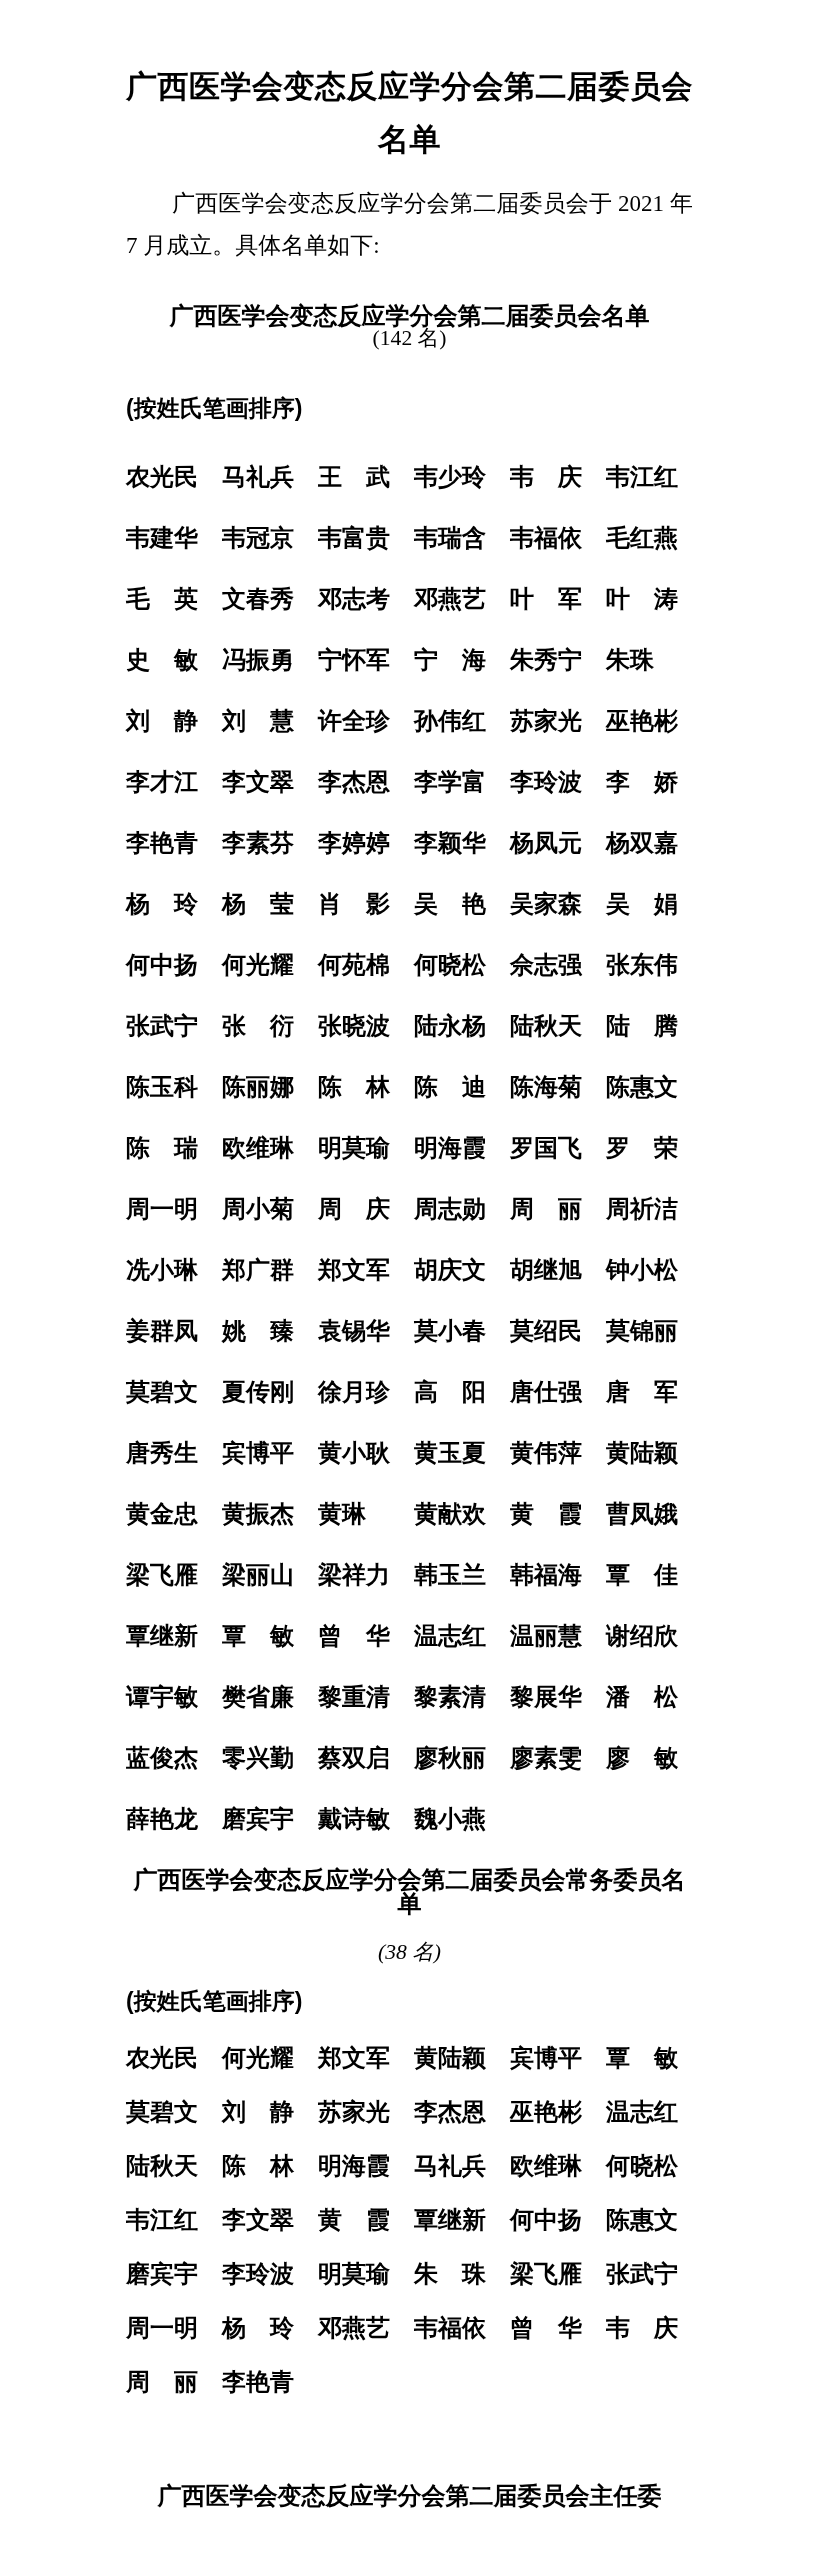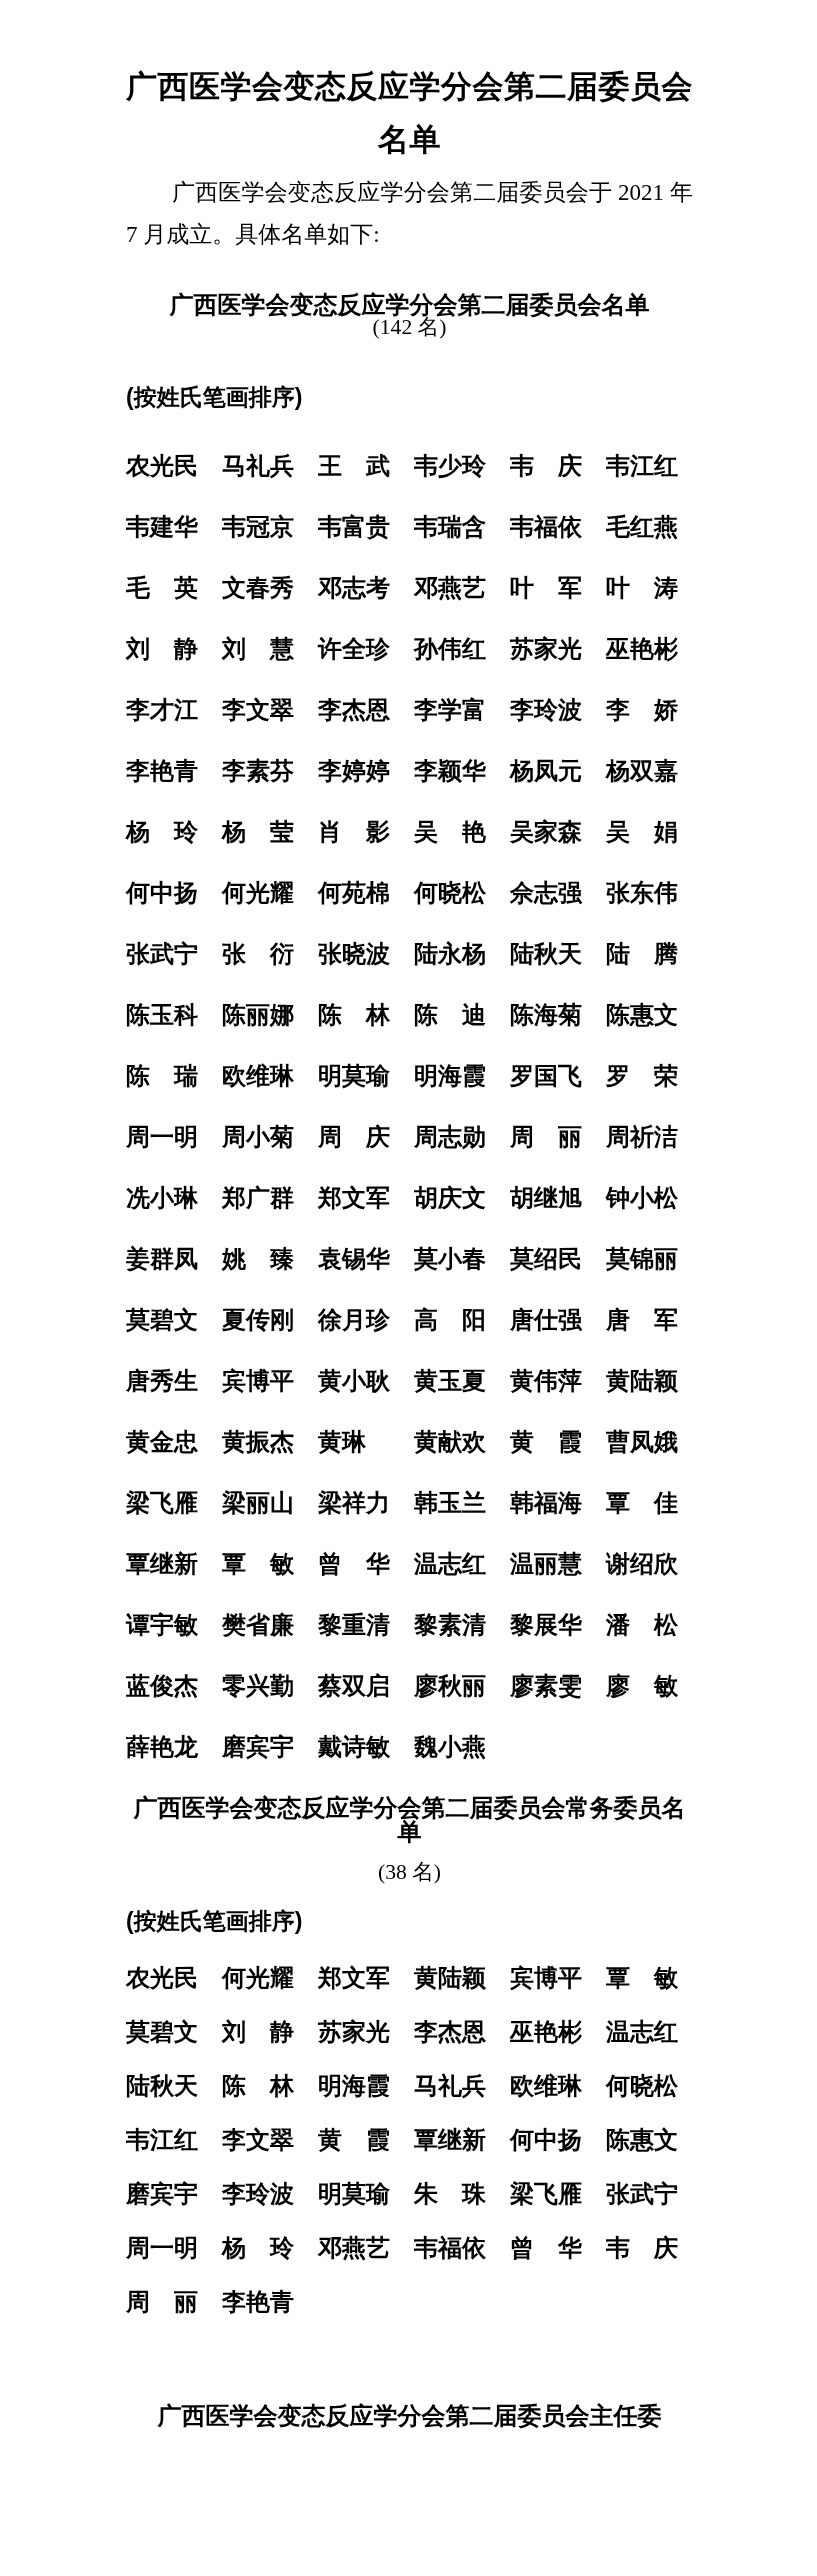--- a/index.html
+++ b/index.html
@@ -20,21 +20,21 @@
   }
   .doc-title {
     font-family: "Liberation Serif", "DejaVu Serif", serif;
     font-weight: bold;
     font-size: 31px;
     line-height: 1.7;
     text-align: center;
     letter-spacing: 0.5px;
   }
   .intro {
-    margin-top: 6px;
+    margin-top: 17px;
     font-family: "Liberation Serif", "DejaVu Serif", serif;
     font-size: 23px;
     line-height: 1.8;
     text-indent: 2em;
     text-align: justify;
   }
   .sec-heading {
     margin-top: 38px;
     font-family: "Liberation Sans", "DejaVu Sans", sans-serif;
     font-weight: bold;
@@ -122,20 +122,28 @@
       </div>
       <div class="name-row">
         <span class="name-cell">毛　英</span>
         <span class="name-cell">文春秀</span>
         <span class="name-cell">邓志考</span>
         <span class="name-cell">邓燕艺</span>
         <span class="name-cell">叶　军</span>
         <span class="name-cell">叶　涛</span>
       </div>
       <div class="name-row">
+        <span class="name-cell">史　敏</span>
+        <span class="name-cell">冯振勇</span>
+        <span class="name-cell">宁怀军</span>
+        <span class="name-cell">宁　海</span>
+        <span class="name-cell">朱秀宁</span>
+        <span class="name-cell">朱珠</span>
+      </div>
+      <div class="name-row">
         <span class="name-cell">刘　静</span>
         <span class="name-cell">刘　慧</span>
         <span class="name-cell">许全珍</span>
         <span class="name-cell">孙伟红</span>
         <span class="name-cell">苏家光</span>
         <span class="name-cell">巫艳彬</span>
       </div>
       <div class="name-row">
         <span class="name-cell">李才江</span>
         <span class="name-cell">李文翠</span>
@@ -275,21 +283,21 @@
       <div class="name-row">
         <span class="name-cell">薛艳龙</span>
         <span class="name-cell">磨宾宇</span>
         <span class="name-cell">戴诗敏</span>
         <span class="name-cell">魏小燕</span>
       </div>
     </div>
 
   <div class="sec-heading" style="margin-top:5px;text-align:center;">广西医学会变态反应学分会第二届委员会常务委员名单</div>
 
-  <div class="count-label" style="margin-top:18px;">(38 名)</div>
+  <div class="count-label" style="margin-top:26px;font-style:italic;">(38 名)</div>
 
   <div class="sort-label" style="margin-top:27px;">(按姓氏笔画排序)</div>
 
   <div class="name-grid standing-grid">
       <div class="name-row">
         <span class="name-cell">农光民</span>
         <span class="name-cell">何光耀</span>
         <span class="name-cell">郑文军</span>
         <span class="name-cell">黄陆颖</span>
         <span class="name-cell">宾博平</span>

